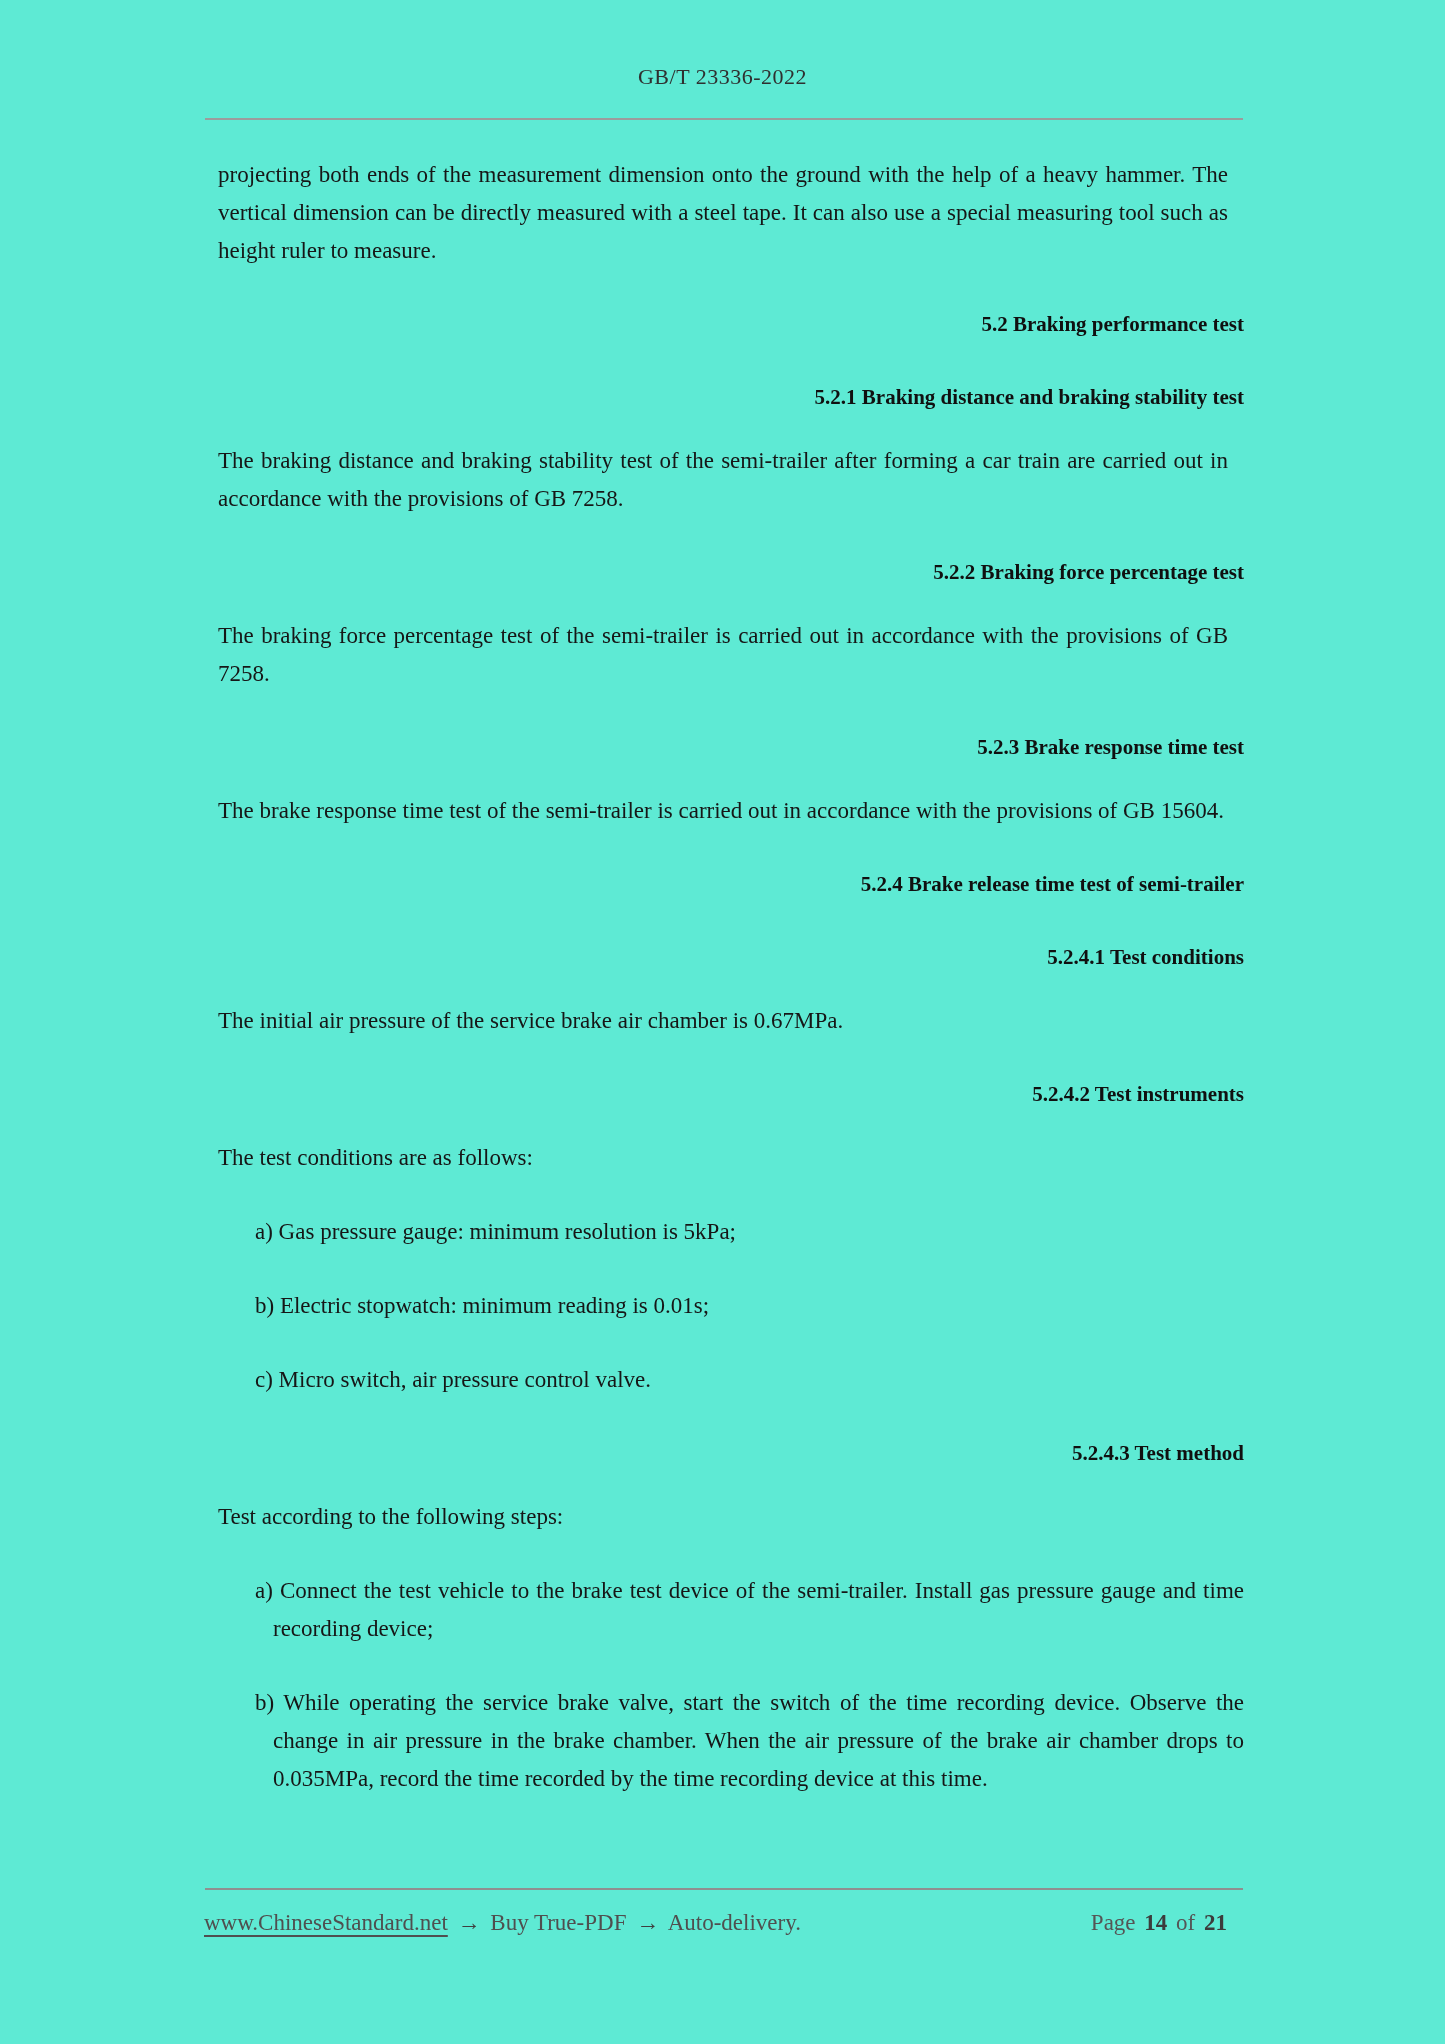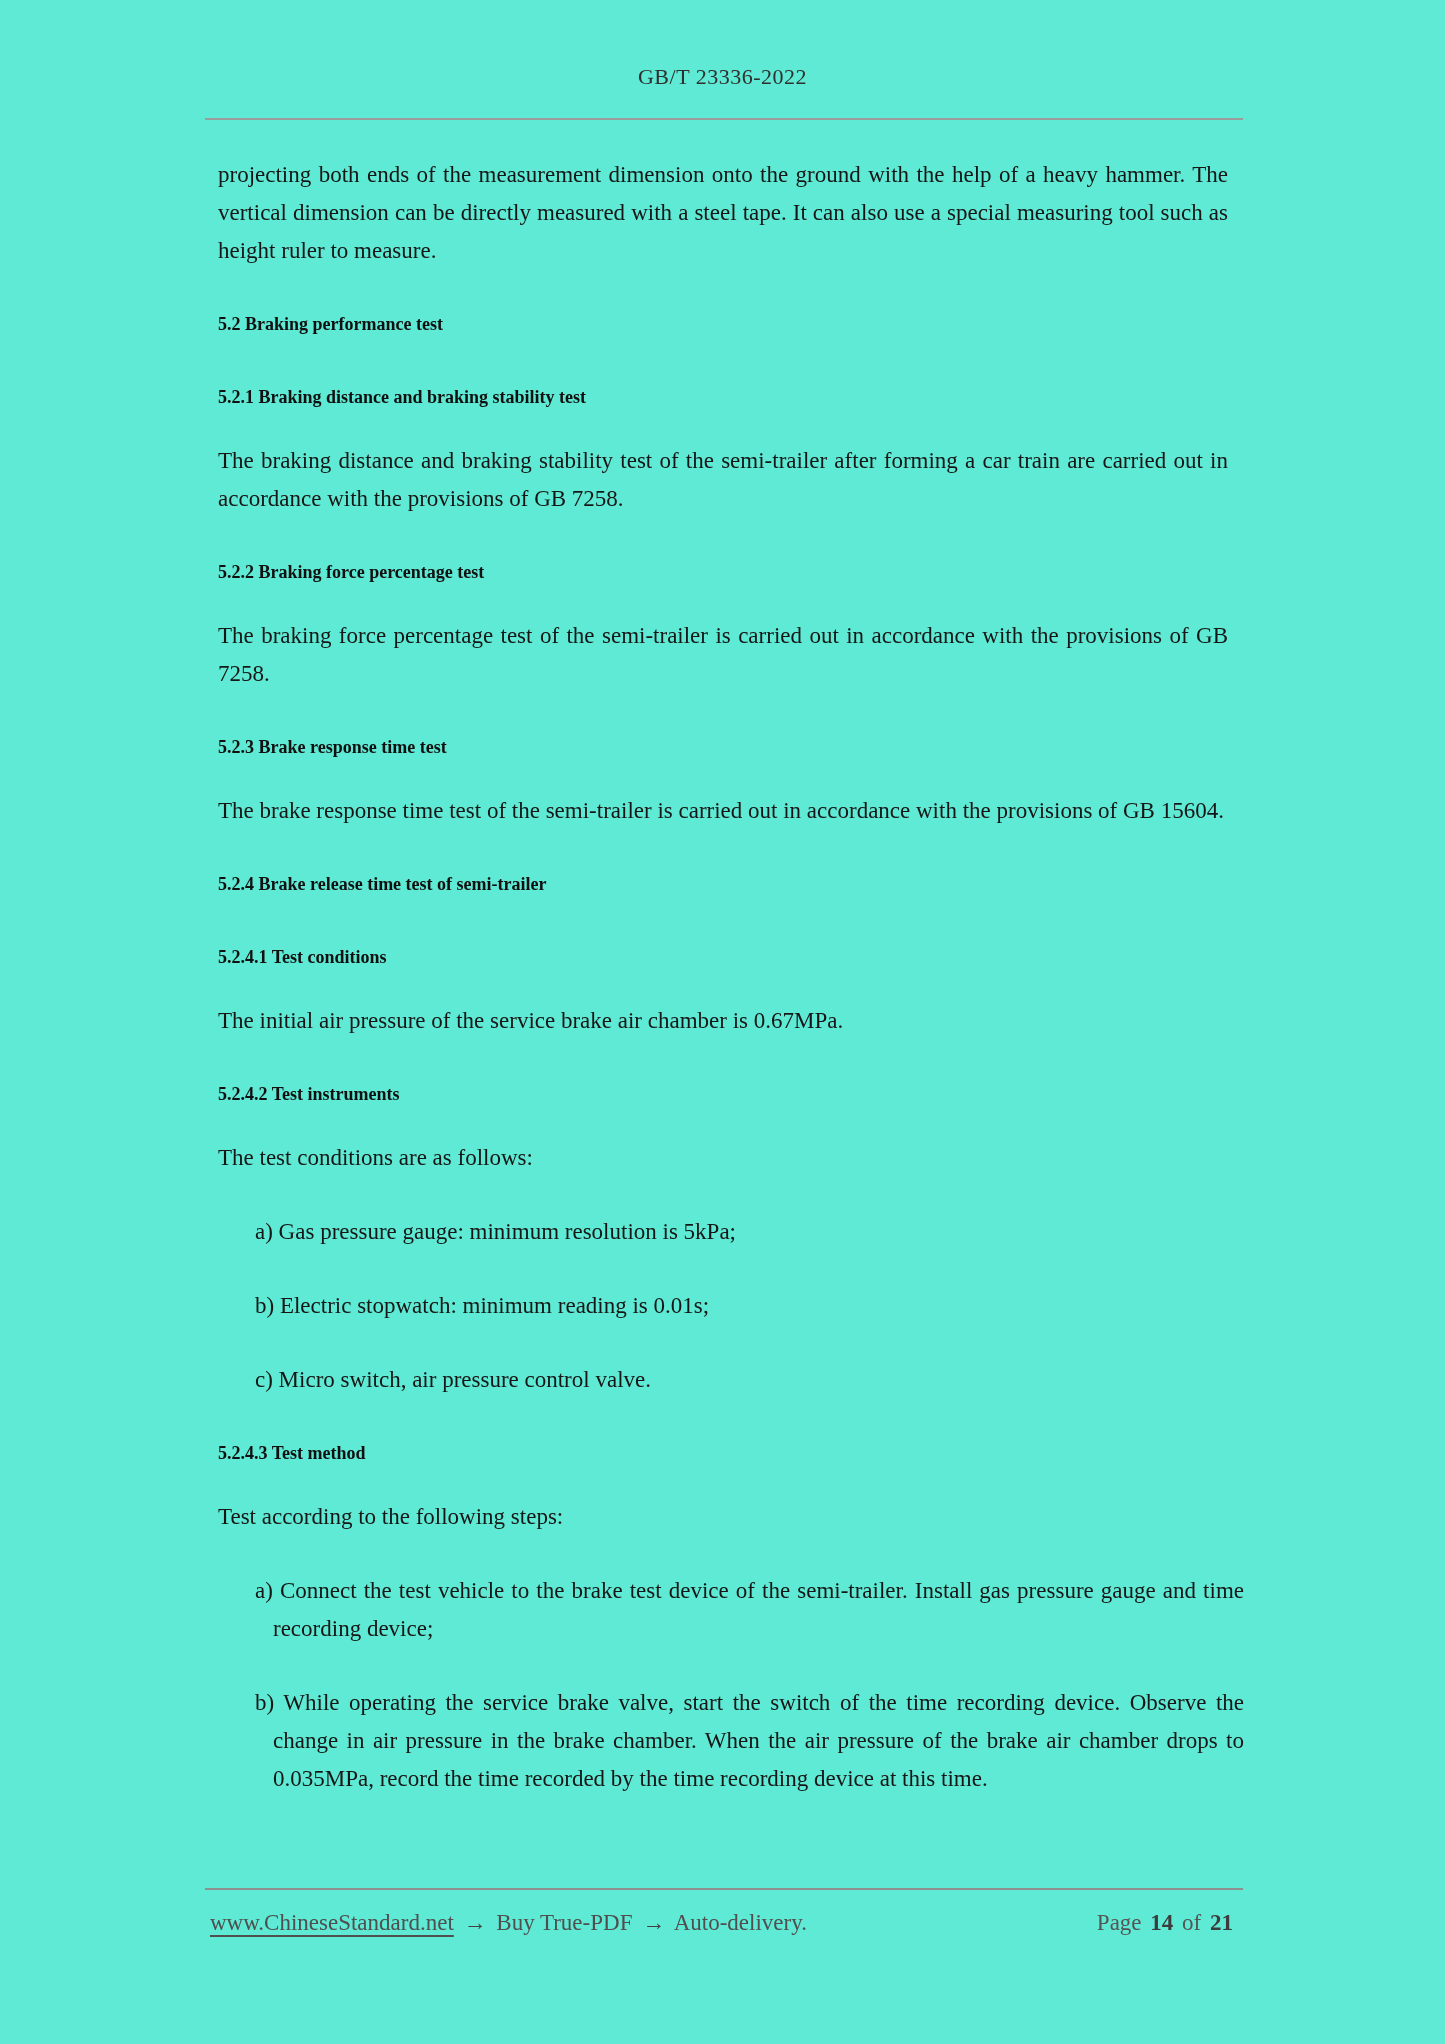--- a/index.html
+++ b/index.html
@@ -48,44 +48,44 @@
   }
   .para {
     margin: 26px 16px 0 0;
     text-align: justify;
   }
   .para.first {
     margin-top: 0;
   }
   .heading {
     margin: 35px 0 0 0;
-    font-size: 18px;
+    font-size: 21px;
     line-height: 38px;
     font-weight: bold;
     color: #101010;
-    text-align: left;
+    text-align: right;
   }
   .list-item {
     margin: 36px 0 0 55px;
     text-indent: -18px;
     text-align: justify;
   }
   
   .footer-rule {
     position: absolute;
     top: 1888px;
     left: 205px;
     width: 1038px;
     height: 0;
     border-top: 2px solid #8f8f8f;
   }
   .footer-row {
     position: absolute;
     top: 1904px;
-    left: 210px;
+    left: 204px;
     width: 1026px;
     display: flex;
     justify-content: space-between;
     align-items: baseline;
     font-size: 23px;
     line-height: 38px;
     color: #4f4f4f;
   }
   .footer-left { white-space: nowrap; }
   .footer-link {

